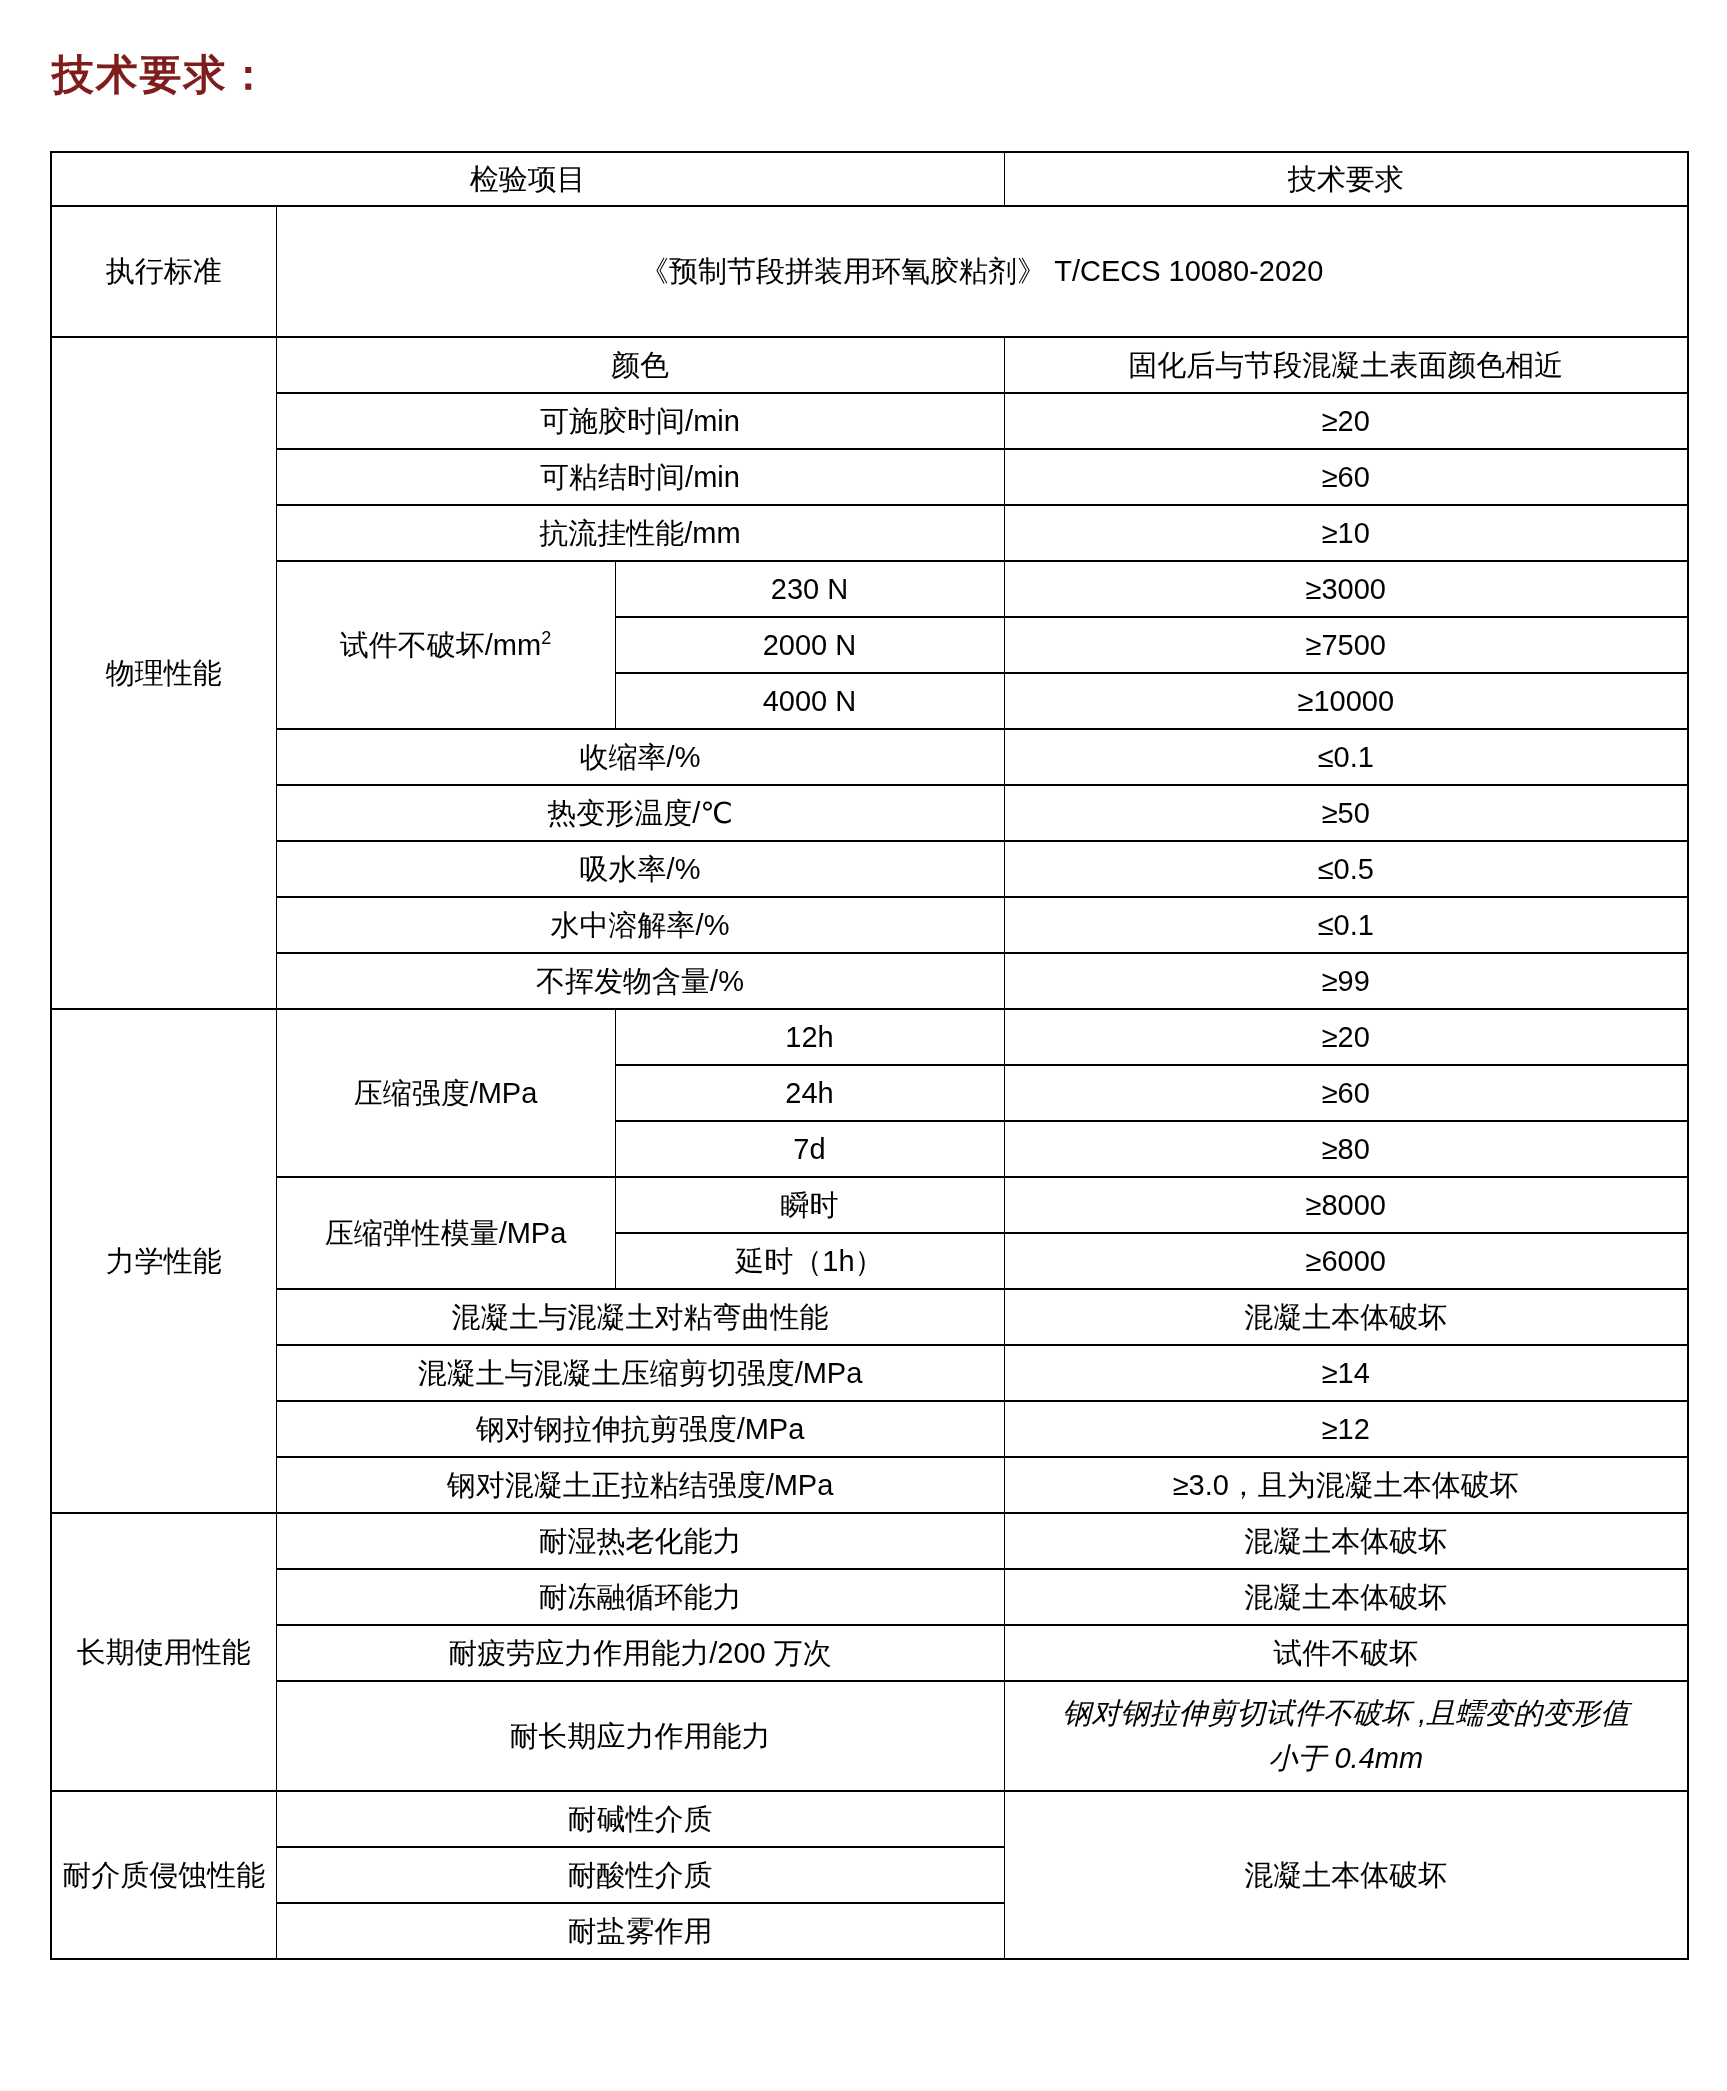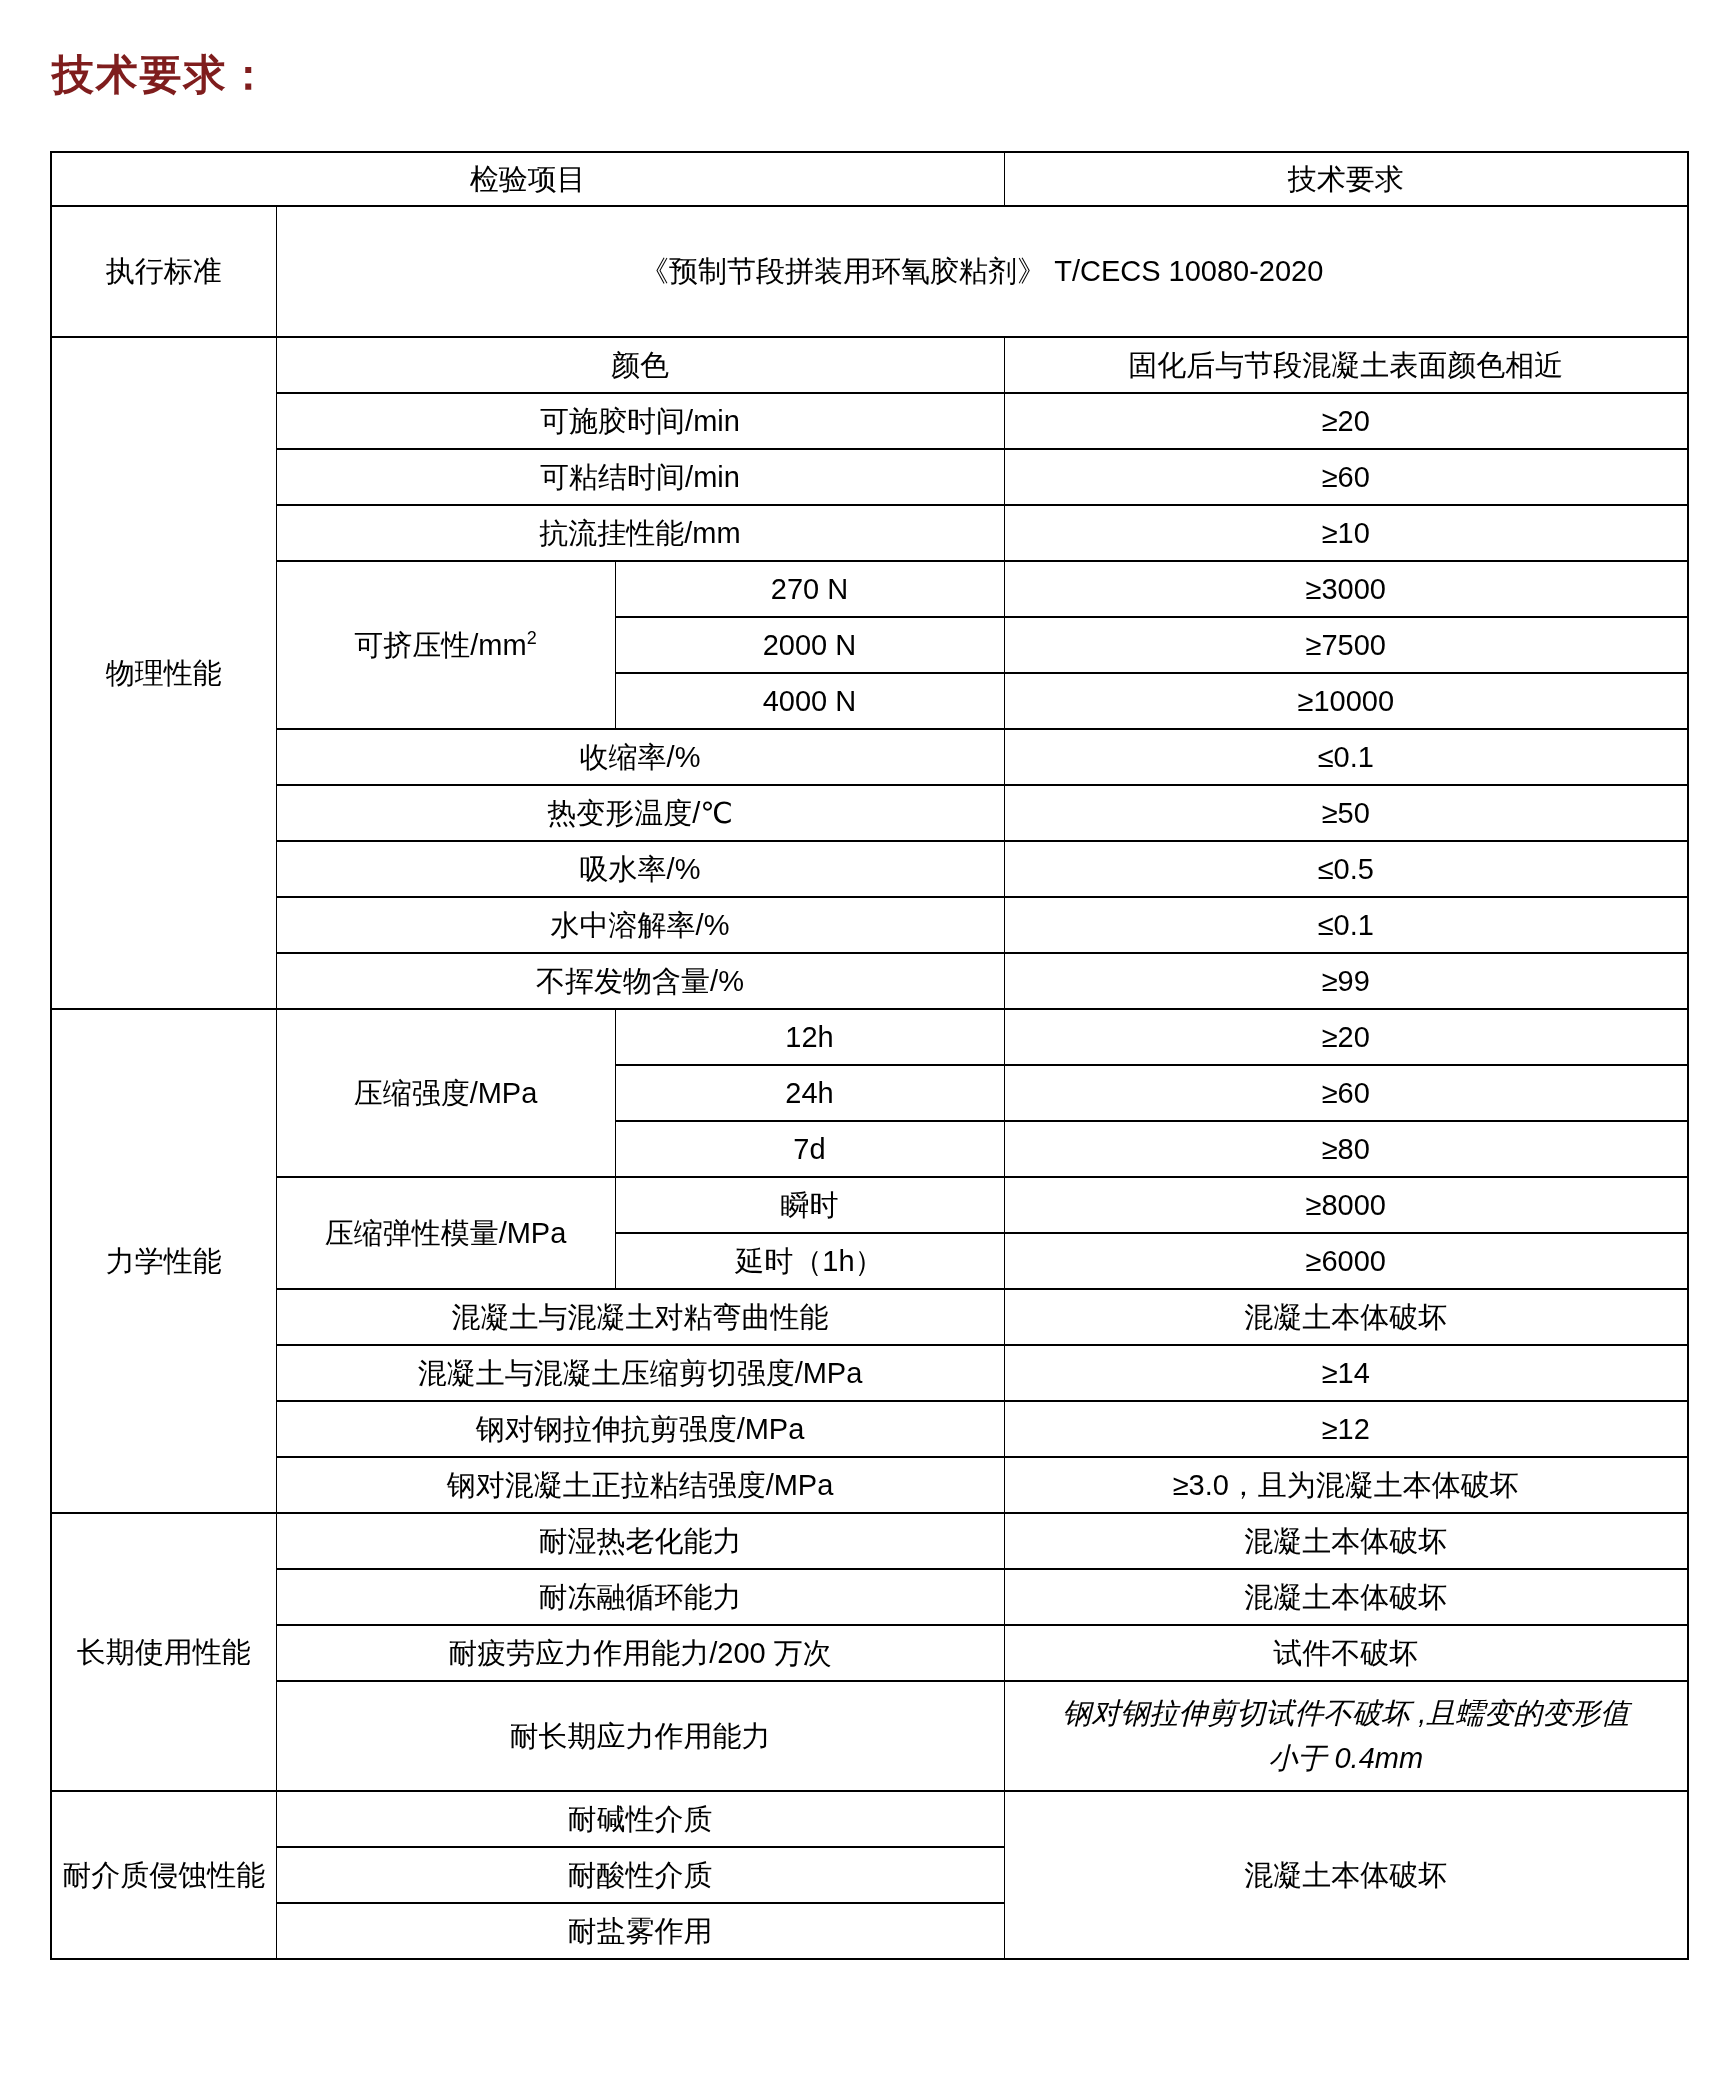--- a/index.html
+++ b/index.html
@@ -100,22 +100,22 @@
       </tr>
       <tr class="r-norm">
         <td colspan="2">可粘结时间/min</td>
         <td>≥60</td>
       </tr>
       <tr class="r-norm">
         <td colspan="2">抗流挂性能/mm</td>
         <td>≥10</td>
       </tr>
       <tr class="r-norm">
-        <td rowspan="3"><span>可挤压性/mm</span><sup>2</sup></td>
-        <td>270 N</td>
+        <td rowspan="3"><span>试件不破坏/mm</span><sup>2</sup></td>
+        <td>230 N</td>
         <td>≥3000</td>
       </tr>
       <tr class="r-norm">
         <td>2000 N</td>
         <td>≥7500</td>
       </tr>
       <tr class="r-norm">
         <td>4000 N</td>
         <td>≥10000</td>
       </tr>

